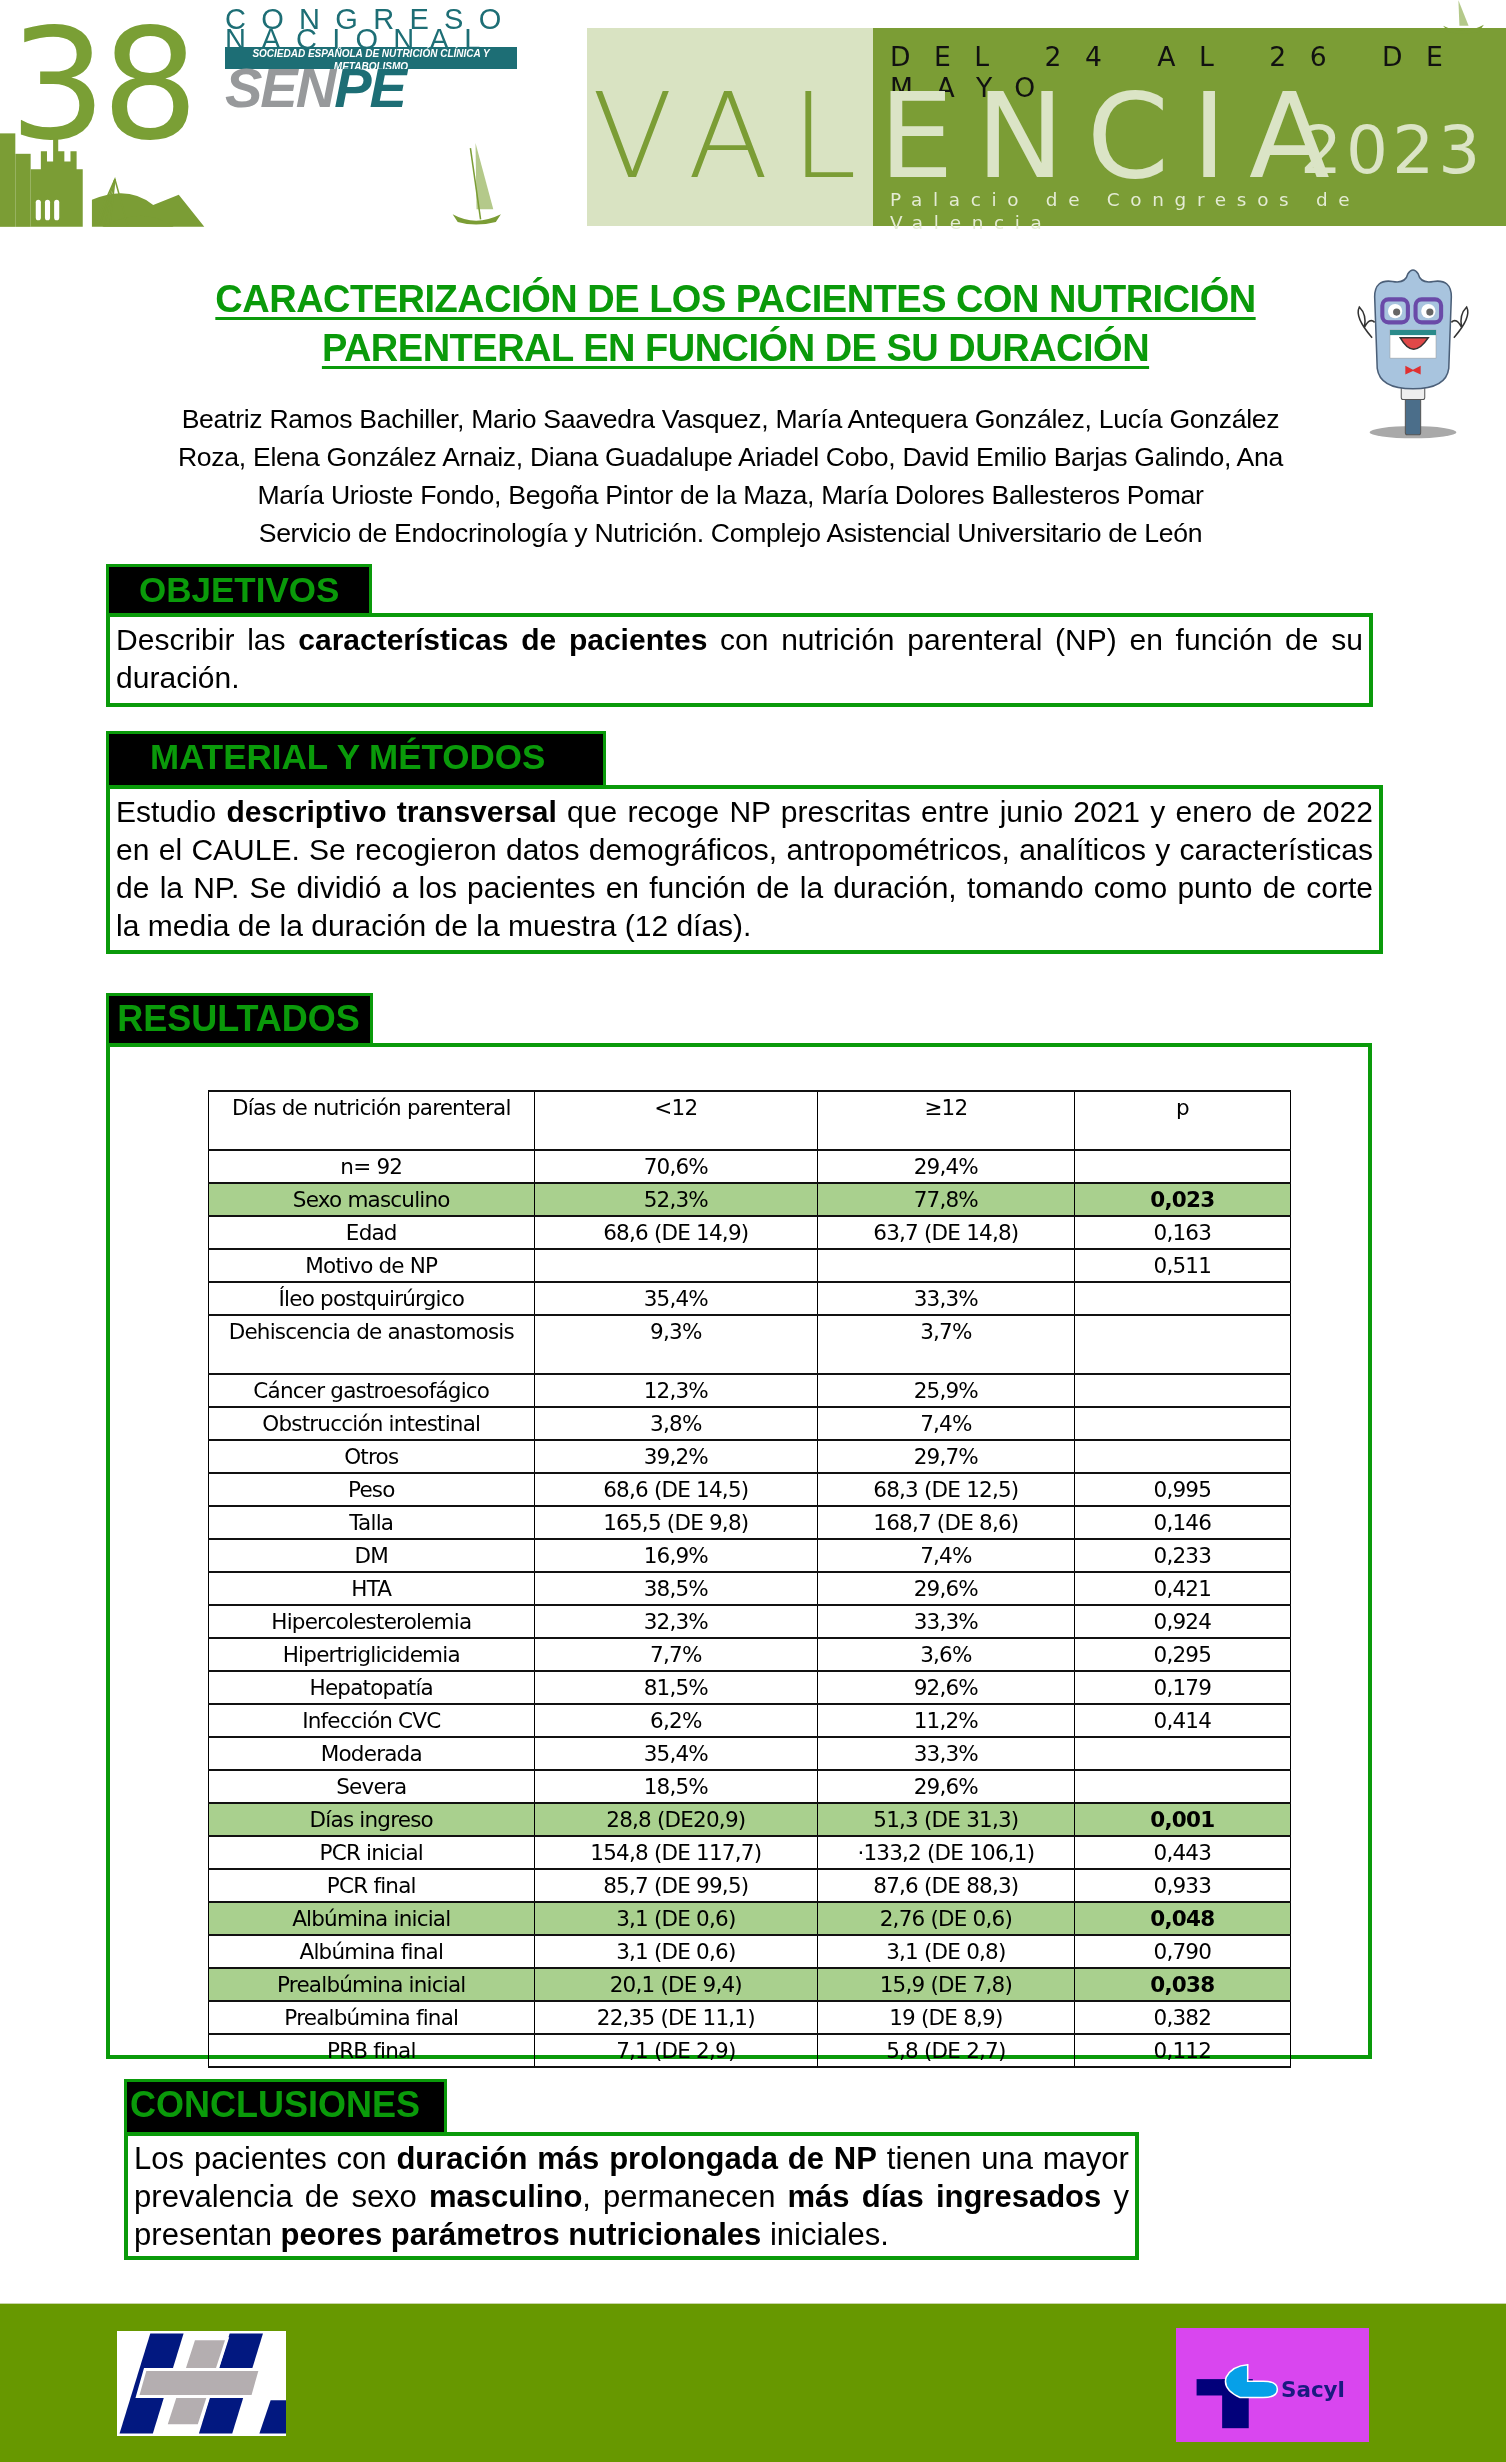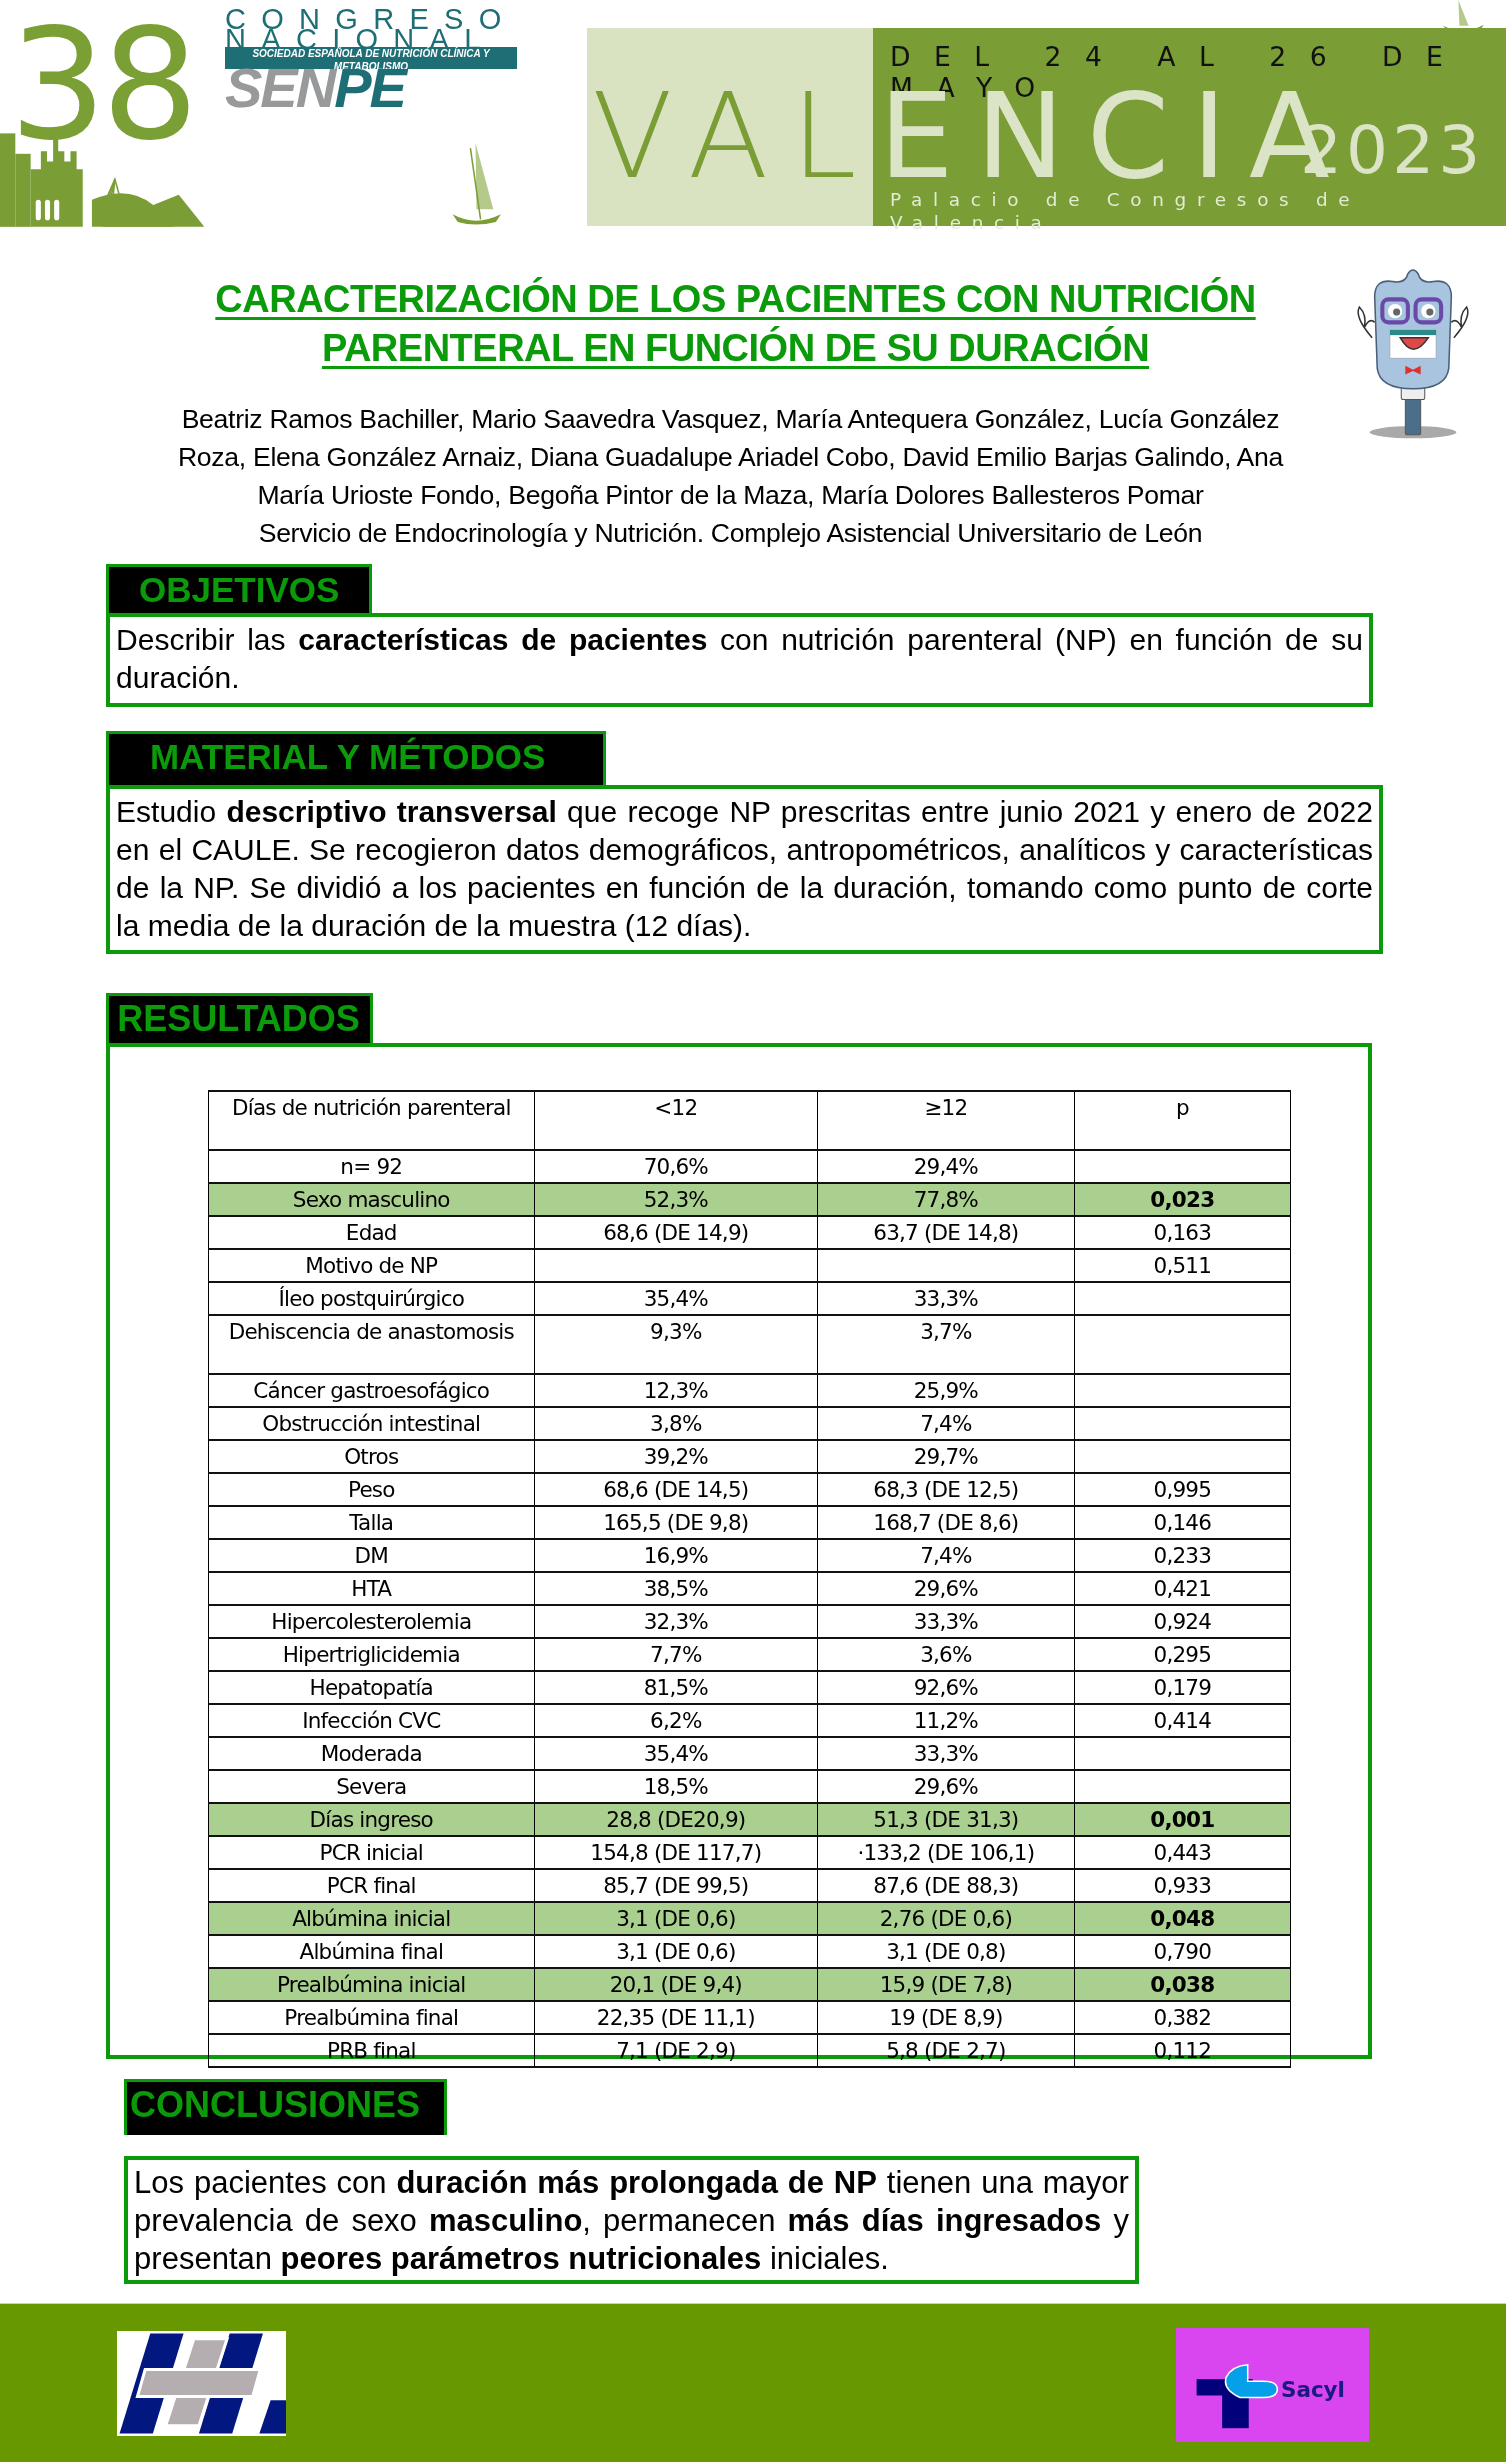--- a/index.html
+++ b/index.html
@@ -328,21 +328,21 @@
       <tr>
         <td>PRB final</td>
         <td>7,1 (DE 2,9)</td>
         <td>5,8 (DE 2,7)</td>
         <td class="p">0,112</td>
       </tr>
     </tbody>
 </table>
 
 <div class="abs tab" style="left:124px; top:2079px; width:323px; height:56px; padding-left:3px; font-size:36px;">CONCLUSIONES</div>
-<div class="abs box" style="left:124px; top:2132px; width:1015px; height:128px; font-size:31px;margin-top:24px;">
+<div class="abs box" style="left:124px; top:2132px; width:1015px; height:128px; font-size:31px;">
   <span>Los pacientes con </span><b>duración más prolongada de NP</b><span> tienen una mayor prevalencia de sexo </span><b>masculino</b><span>, permanecen </span><b>más días ingresados</b><span> y presentan </span><b>peores parámetros nutricionales</b><span> iniciales.</span>
 </div>
 
 <div class="abs footer"></div>
 <div class="abs logo1">
   <svg width="169" height="105" viewBox="0 0 330 205">
     <polygon points="65,5 130,5 70,200 5,200" fill="#021880"></polygon>
     <polygon points="220,5 285,5 225,200 160,200" fill="#021880"></polygon>
     <polygon points="300,135 352,135 335,200 278,200" fill="#021880"></polygon>
     <polygon points="150,15 215,15 160,185 95,185" fill="#b4aeb0" stroke="#fff" stroke-width="6"></polygon>

